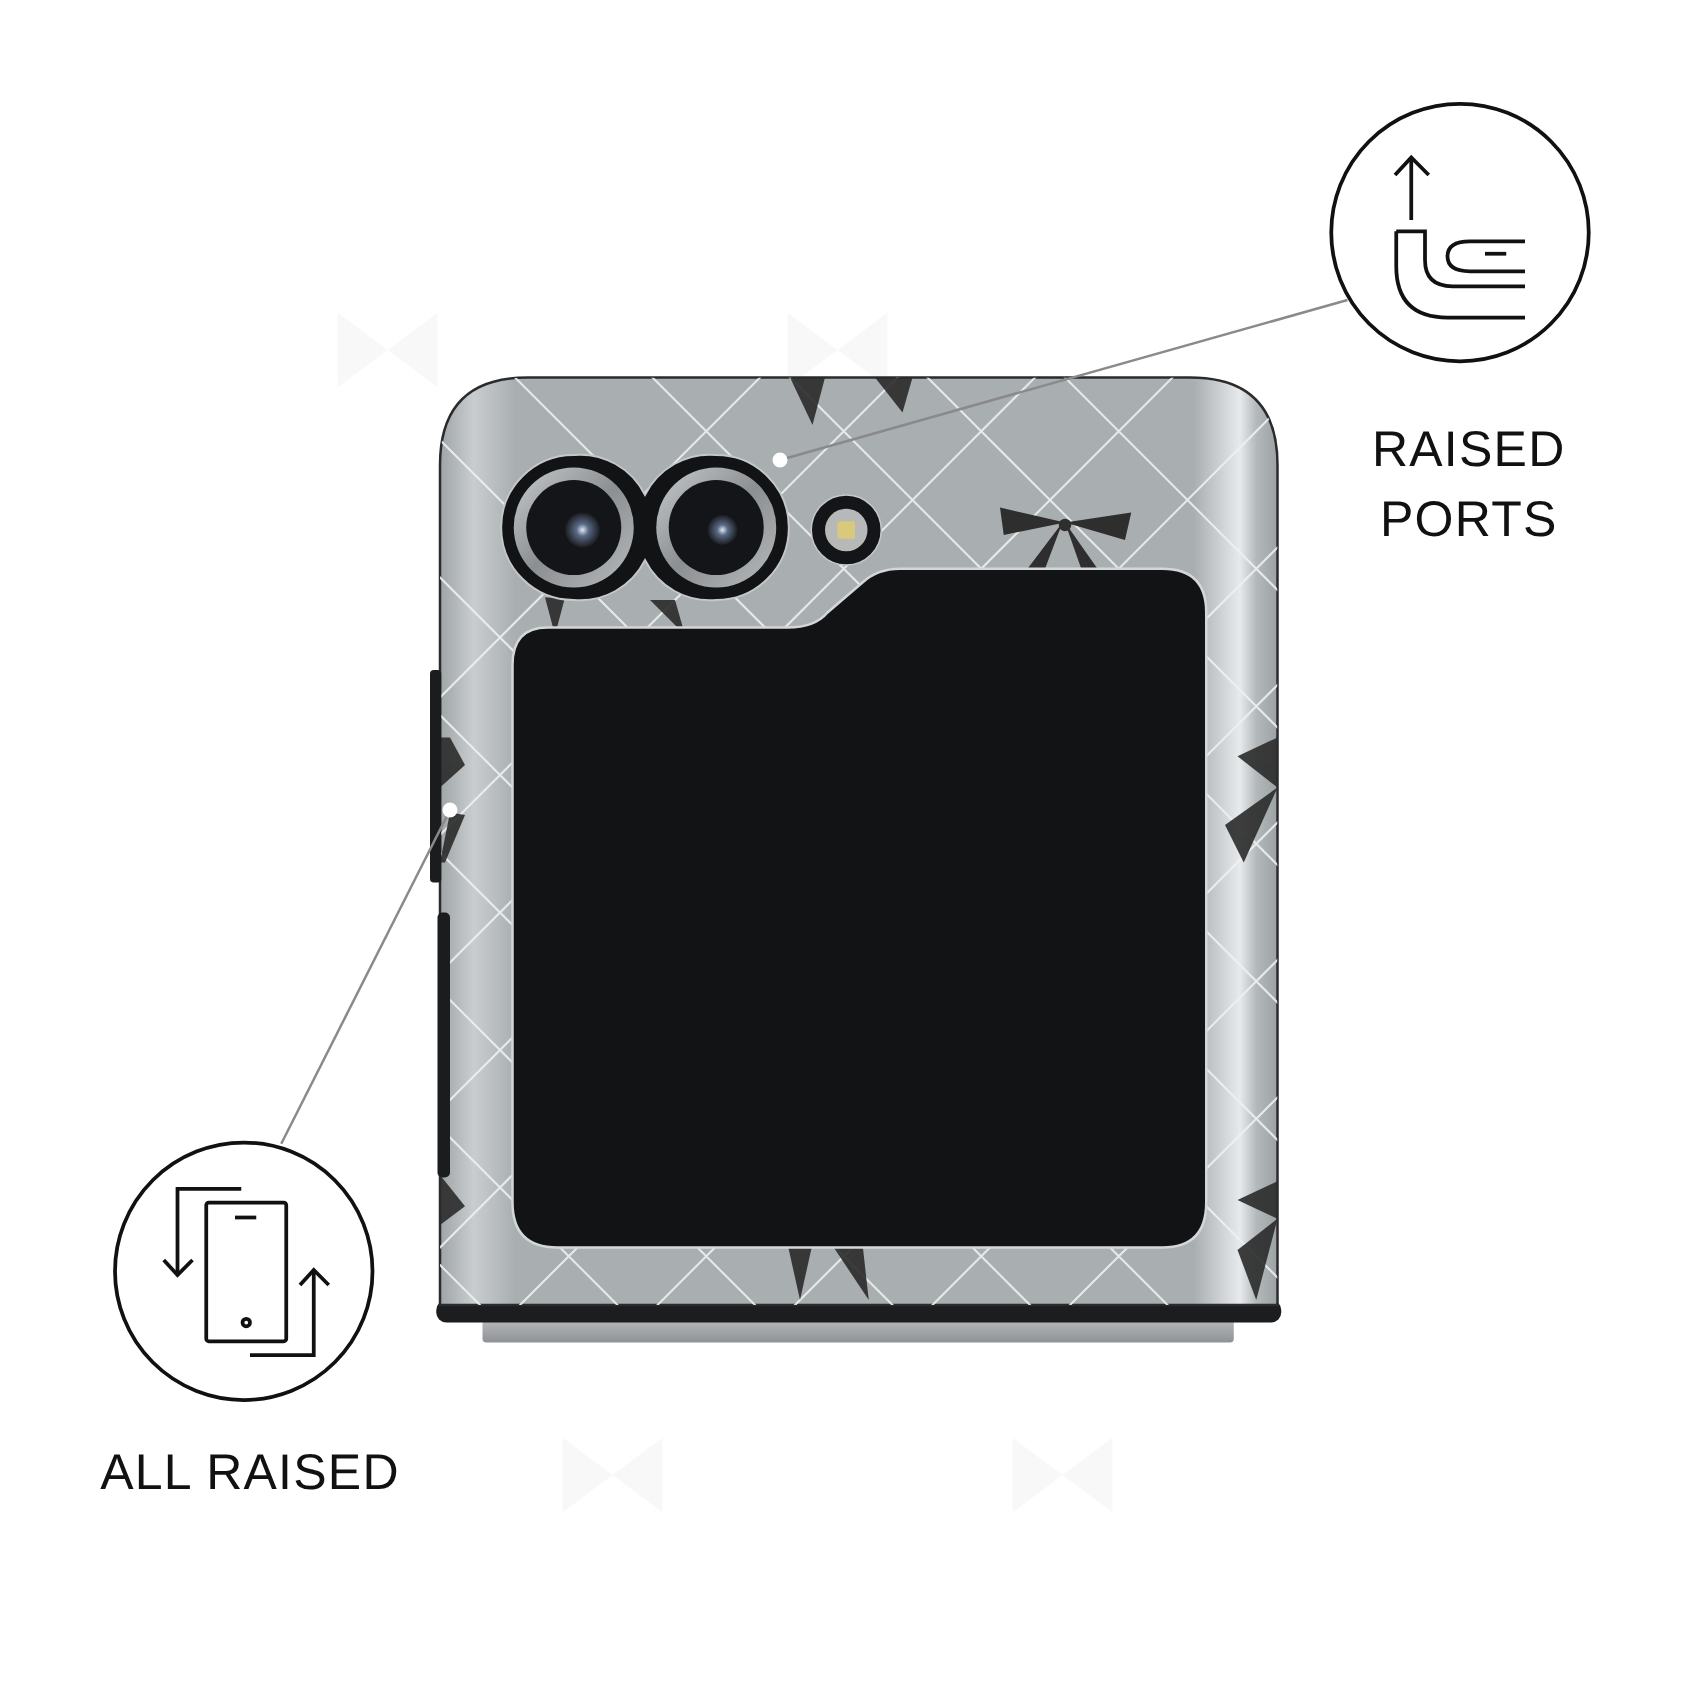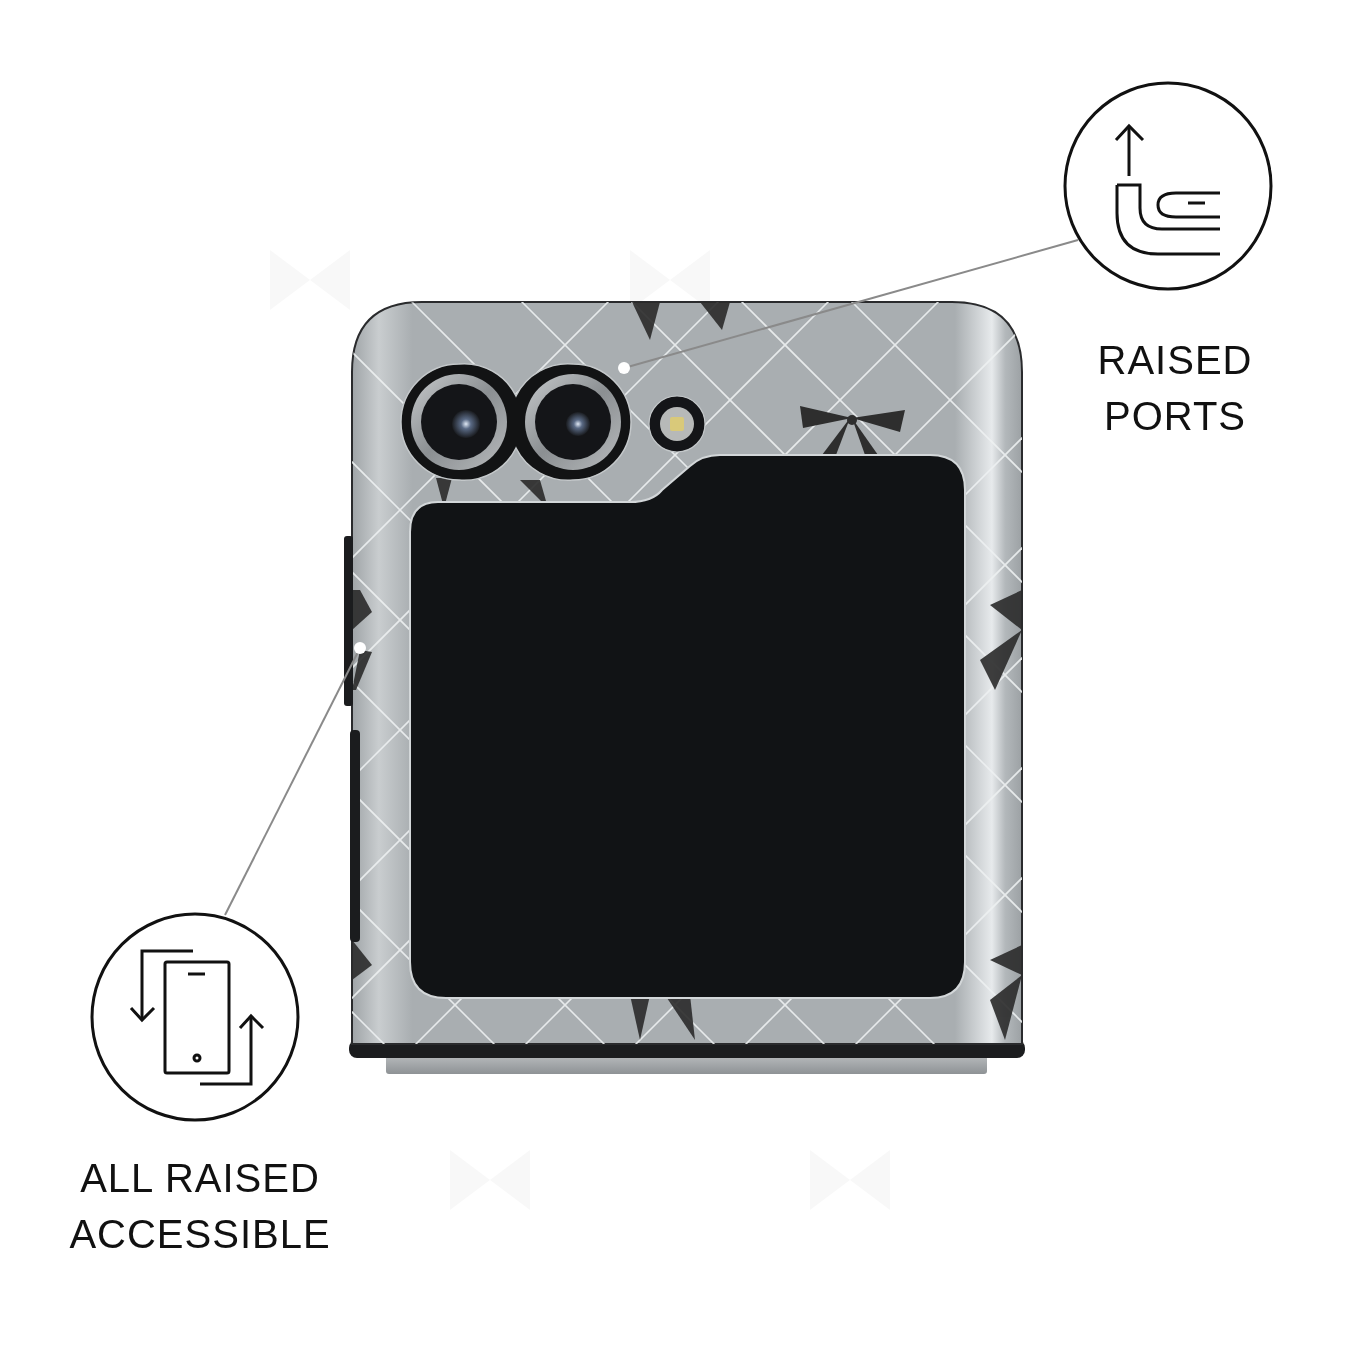--- a/index.html
+++ b/index.html
@@ -173,14 +173,13 @@
   </g>
 </svg>
 
 <div class="label" id="label-raised">
   <span>RAISED</span>
   <span>PORTS</span>
 </div>
 
 <div class="label" id="label-ports">
   <span>ALL RAISED</span>
-  <span>ACCESSIBLE</span>
 </div>
 
 </body></html>

